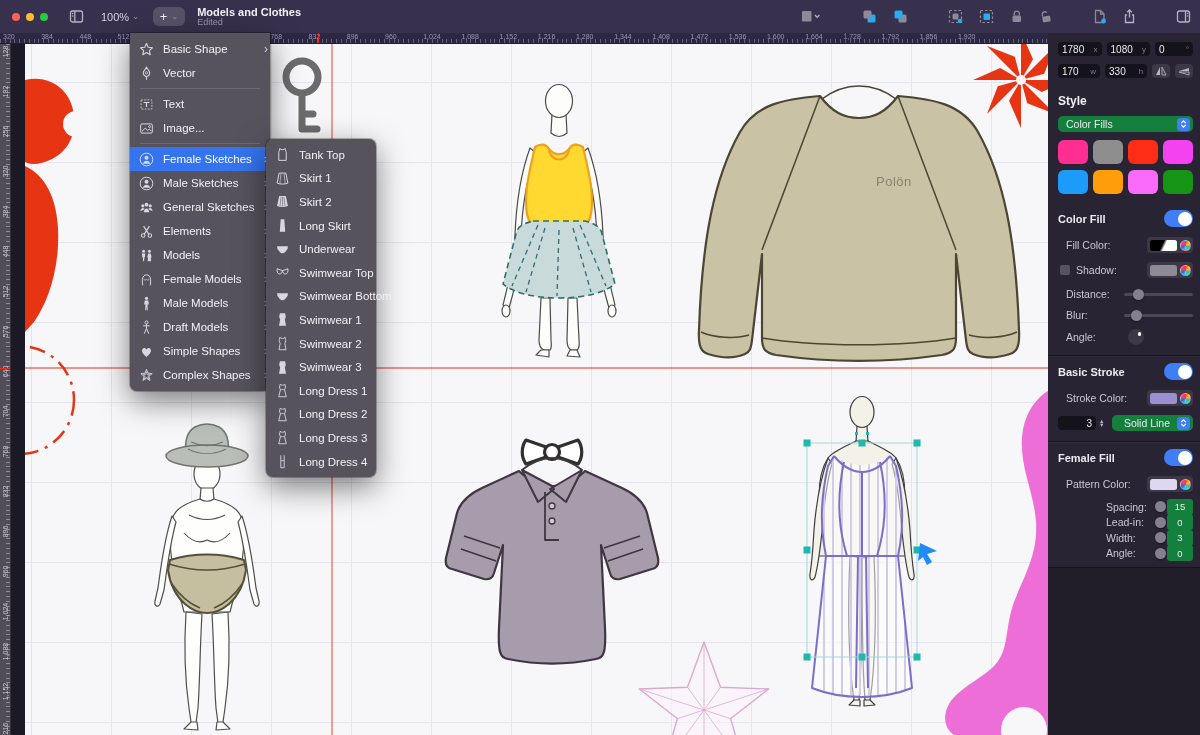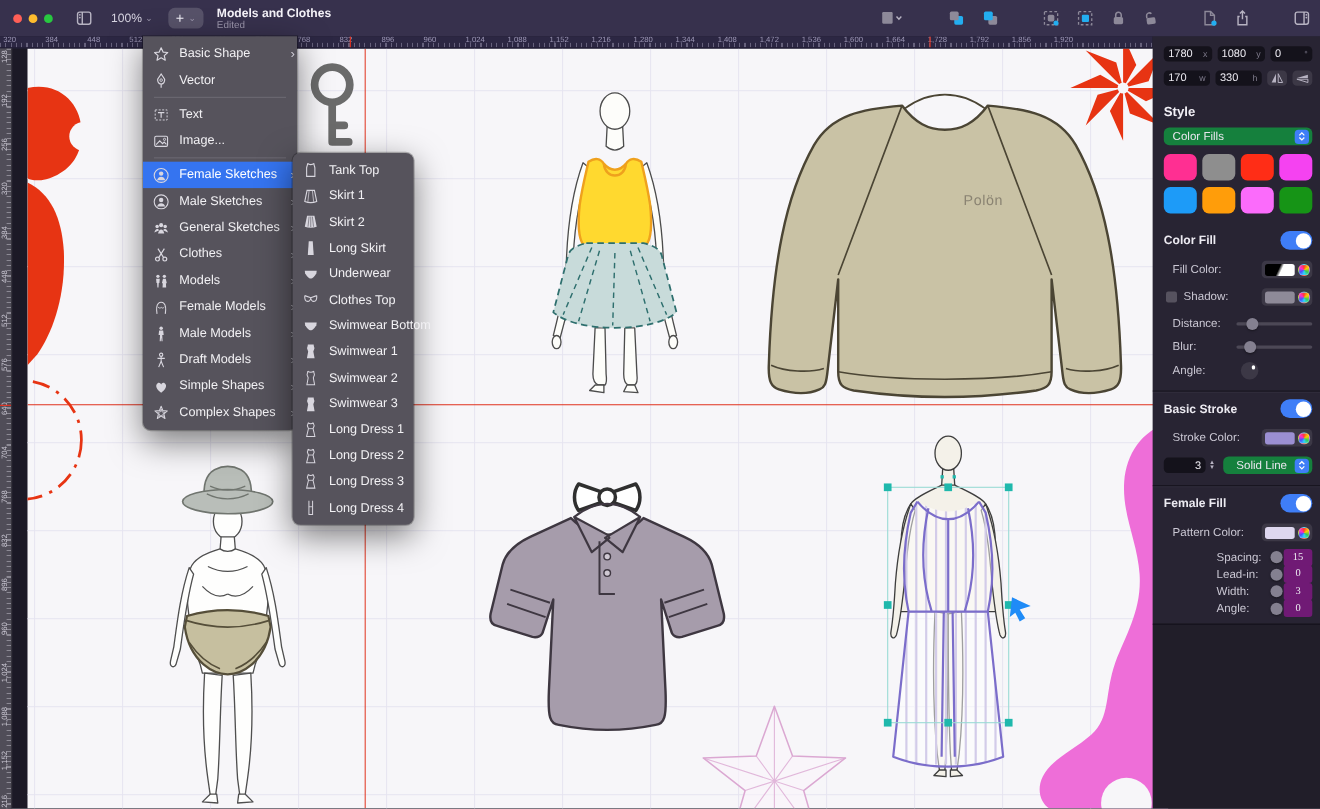--- a/index.html
+++ b/index.html
@@ -104,22 +104,22 @@
   .slider.filled .sl-fill { background:#3f7ef7; }
   .slider .sl-thumb { position:absolute; top:0.5px; left:var(--pos,0%); width:11px; height:11px;
     margin-left:-5px; border-radius:50%; background:#848090; box-shadow:0 1px 2px rgba(0,0,0,.4); }
   .knob-ctl { width:16px; height:16px; border-radius:50%; background:#3c3846; position:relative; margin-left:10px; }
   .knob-ctl .dot { position:absolute; right:3px; top:3px; width:3.5px; height:3.5px; border-radius:50%; background:#fff; }
   .sep { height:1px; background:#17141e; margin:10px -7px 0 -10px; box-shadow:0 1px 0 rgba(255,255,255,.05); }
   .stepper { display:flex; align-items:center; }
   .stepper .field { width:38px; justify-content:flex-end; }
   .stepper .arrows { display:flex; flex-direction:column; margin-left:3px; color:#b9b5c4; }
   .stepper .arrows span { font-size:5.5px; line-height:4.5px; }
-  .valbox { width:26px; height:16px; background:#701a75; border-radius:3px; color:#eceaf1;
-    font-size:9.5px; display:flex; align-items:center; justify-content:center; margin-left:6px;font-family:Liberation Serif, serif; }
+  .valbox { width:26px; height:16px; background:#15803d; border-radius:3px; color:#eceaf1;
+    font-size:9.5px; display:flex; align-items:center; justify-content:center; margin-left:6px; }
   .pslider-row { display:flex; align-items:center; height:15.5px;margin-left:40px; }
   .pslider-row .slabel { width:48px; flex:none; }
 </style>
 </head>
 <body>
 
 <div class="app">
 
   <div class="canvas">
     <svg class="art" width="1037" height="691" viewBox="11 44 1037 691">
@@ -500,21 +500,21 @@
       </div>
 
       <div class="mrow">
         <span class="mi">
           <svg viewBox="0 0 18 18">
             <circle cx="5" cy="13.8" r="2.1" fill="none" stroke="#d8d6de" stroke-width="1.3"></circle>
             <circle cx="13" cy="13.8" r="2.1" fill="none" stroke="#d8d6de" stroke-width="1.3"></circle>
             <path d="M6.3 12.2 12.5 2.5M11.7 12.2 5.5 2.5" stroke="#d8d6de" stroke-width="1.3" fill="none"></path>
           </svg>
         </span>
-        <span class="mlabel">Clothes</span>
+        <span class="mlabel">Elements</span>
         <span class="mchev">›</span>
       </div>
 
       <div class="mrow">
         <span class="mi">
           <svg viewBox="0 0 18 18">
             <circle cx="5.5" cy="3.8" r="1.8" fill="#d8d6de"></circle>
             <path d="M3.5 6.5h4l-.4 4.5h-.7l-.3 5h-1.2l-.3-5h-.7Z" fill="#d8d6de"></path>
             <circle cx="12.5" cy="3.8" r="1.8" fill="#d8d6de"></circle>
             <path d="M11 6.5h3l1.2 5h-1l.3 4.5h-4l.3-4.5h-1Z" fill="#d8d6de"></path>
@@ -627,21 +627,21 @@
         </span>
         <span class="mlabel">Underwear</span>
       </div>
 
       <div class="mrow">
         <span class="mi">
           <svg viewBox="0 0 18 18">
             <path d="M2.5 4.5c-.4 4 .8 6.3 3.2 6.3 1.9 0 3-1.6 3.3-4 .3 2.4 1.4 4 3.3 4 2.4 0 3.6-2.3 3.2-6.3M2.5 4.5 9 6.8l6.5-2.3" fill="none" stroke="#d8d6de" stroke-width="1.2"></path>
           </svg>
         </span>
-        <span class="mlabel">Clothes Top</span>
+        <span class="mlabel">Swimwear Top</span>
       </div>
 
       <div class="mrow">
         <span class="mi">
           <svg viewBox="0 0 18 18">
             <path d="M2.5 5h13l-.4 3c-2.3 3.8-4.3 5.5-5.6 5.5h-1c-1.3 0-3.3-1.7-5.6-5.5Z" fill="#d8d6de"></path>
           </svg>
         </span>
         <span class="mlabel">Swimwear Bottom</span>
       </div>

